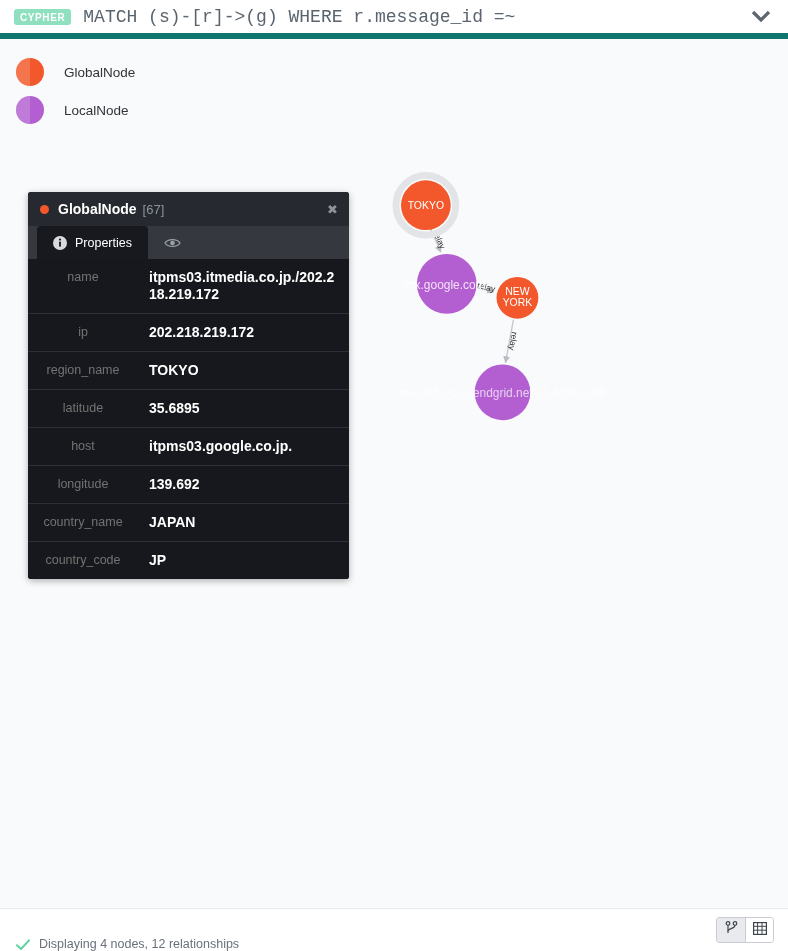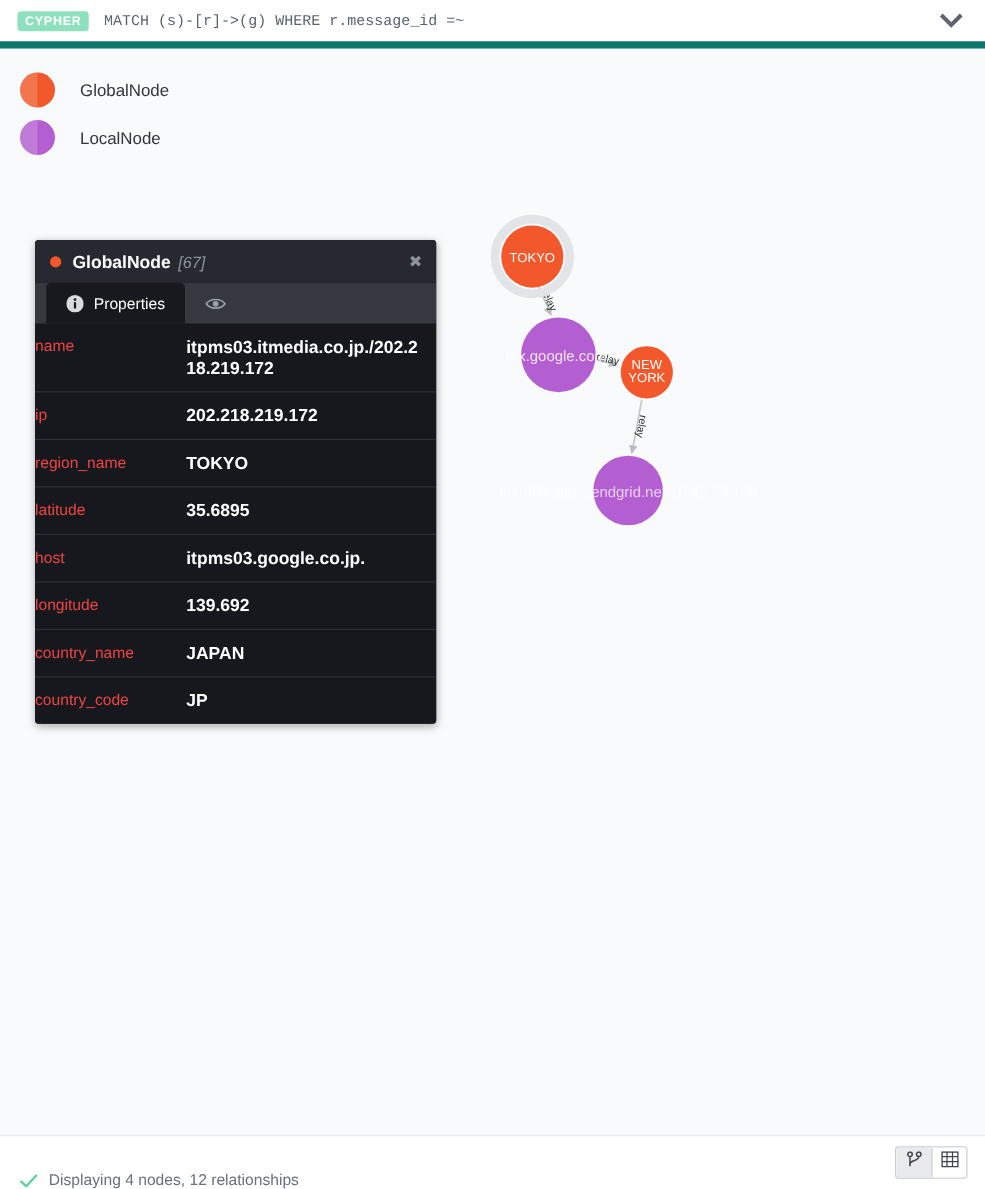--- a/index.html
+++ b/index.html
@@ -39,21 +39,21 @@
     font-weight: bold;
     letter-spacing: 0.6px;
     padding: 3px 6px 2px 6px;
     border-radius: 3px;
     font-family: "Liberation Sans", sans-serif;
     line-height: 1.1;
   }
   .query-text {
     margin-left: 12px;
     font-family: "Liberation Mono", monospace;
-    font-size: 12px;
+    font-size: 18px;
     color: #5a646e;
     white-space: nowrap;
     overflow: hidden;
   }
   .chevron-btn {
     position: absolute;
     right: 12px;
     top: 50%;
     transform: translateY(-50%);
     width: 30px;
@@ -137,21 +137,20 @@
   }
   .insp-title {
     font-size: 14px;
     font-weight: bold;
     color: #ffffff;
   }
   .insp-id {
     font-size: 13px;
     color: #8d939b;
     margin-left: 6px;
-    font-style: italic;
   }
   .insp-close {
     position: absolute;
     right: 11px;
     top: 50%;
     transform: translateY(-50%);
     font-size: 13px;
     color: #8d939b;
     cursor: pointer;
     line-height: 1;
@@ -186,24 +185,24 @@
     display: flex;
     align-items: flex-start;
     border-bottom: 1px solid #2b2f37;
     padding: 10px 0;
     min-height: 37px;
   }
   .prop-row:last-child { border-bottom: none; }
   .prop-key {
     width: 121px;
     flex: 0 0 121px;
-    text-align: left;
+    text-align: center;
     padding-right: 11px;
     font-size: 12.5px;
-    color: #ef4444;
+    color: #737373;
     line-height: 17px;
   }
   .prop-val {
     flex: 1;
     padding-right: 12px;
     font-size: 14px;
     font-weight: bold;
     color: #ffffff;
     line-height: 17px;
     word-break: break-word;

